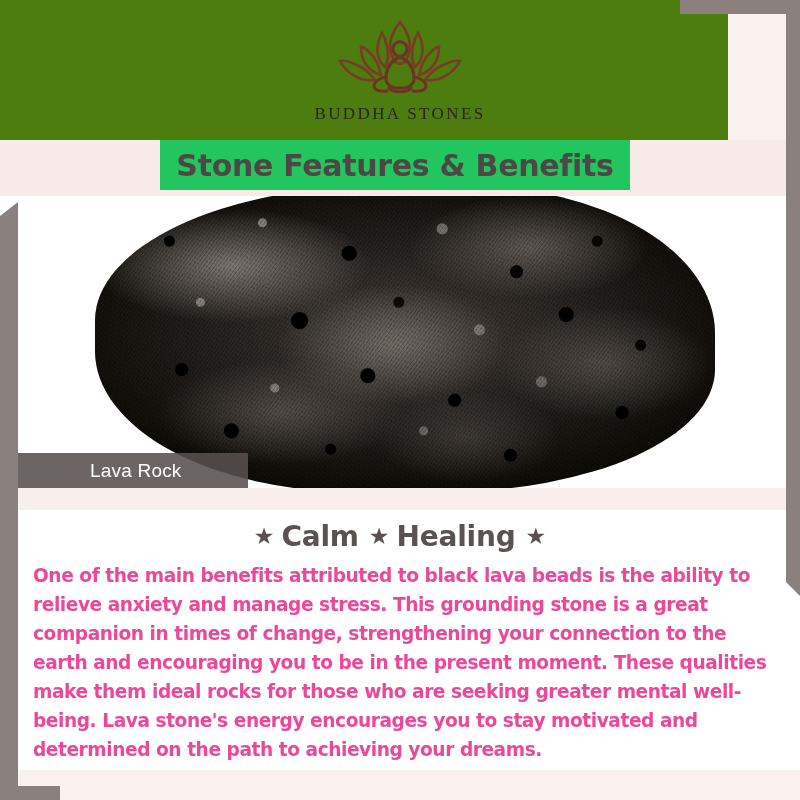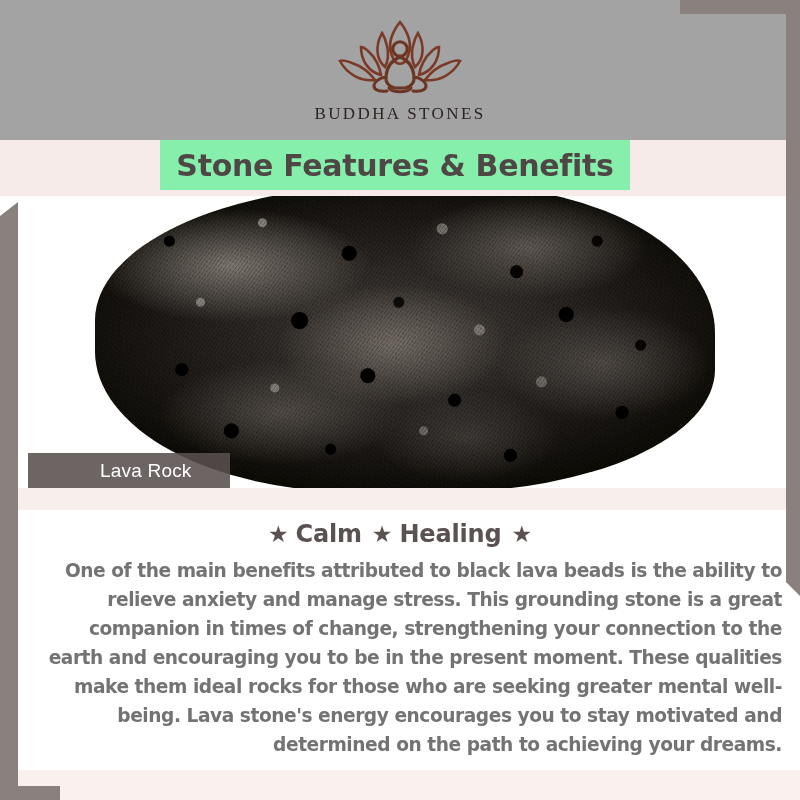--- a/index.html
+++ b/index.html
@@ -58,23 +58,23 @@
     height: 14px;
     background: #8a807e;
     z-index: 6;
   }
 
   
   .header {
     position: absolute;
     left: 0;
     top: 0;
-    width: 800px;
+    width: 728px;
     height: 140px;
-    background: #a3a3a3;
+    background: #4d7c0f;
     z-index: 2;
   }
   .logo-wrap {
     position: absolute;
     left: 0;
     top: 16px;
     width: 800px;
     text-align: center;
   }
   .logo-mark {
@@ -102,21 +102,21 @@
     height: 56px;
     background: #f7ebe9;
     z-index: 3;
   }
   .title-panel {
     position: absolute;
     left: 160px;
     top: 140px;
     width: 470px;
     height: 50px;
-    background: #86efac;
+    background: #22c55e;
     display: flex;
     align-items: center;
     justify-content: center;
     z-index: 4;
   }
   .title-text {
     font-family: "DejaVu Sans", sans-serif;
     font-size: 30px;
     font-weight: bold;
     color: #4e4745;
@@ -188,23 +188,23 @@
     background-image:
       repeating-linear-gradient(38deg, rgba(255,255,255,.055) 0 1px, rgba(0,0,0,0) 1px 4px),
       repeating-linear-gradient(-54deg, rgba(0,0,0,.16) 0 1px, rgba(0,0,0,0) 1px 3px),
       repeating-linear-gradient(96deg, rgba(255,255,255,.04) 0 1px, rgba(0,0,0,0) 1px 5px);
     mix-blend-mode: overlay;
   }
 
   
   .caption-bar {
     position: absolute;
-    left: 28px;
+    left: 18px;
     top: 453px;
-    width: 202px;
+    width: 230px;
     height: 35px;
     background: rgba(88, 80, 77, .88);
     display: flex;
     align-items: center;
     z-index: 5;
   }
   .caption-text {
     color: #ffffff;
     font-size: 19px;
     font-weight: 400;
@@ -246,35 +246,35 @@
     align-items: center;
     gap: 7px;
   }
   .benefit-star {
     color: #5a5250;
     font-size: 23px;
     line-height: 1;
   }
   .benefit-label {
     font-family: "DejaVu Sans", sans-serif;
-    font-size: 24px;
+    font-size: 28px;
     font-weight: bold;
     color: #5a5250;
     letter-spacing: -0.2px;
   }
   .paragraph {
     margin: 8px 0 0 0;
     padding: 0 18px 0 33px;
     font-family: "DejaVu Sans", sans-serif;
     font-size: 18.6px;
     font-weight: bold;
     line-height: 29px;
-    color: #737373;
+    color: #ec4899;
     letter-spacing: -0.45px;
-    text-align: right;
+    text-align: left;
   }
 
   .footer-band {
     position: absolute;
     left: 0;
     bottom: 0;
     width: 800px;
     height: 30px;
     background: #faf0ee;
     z-index: 2;

